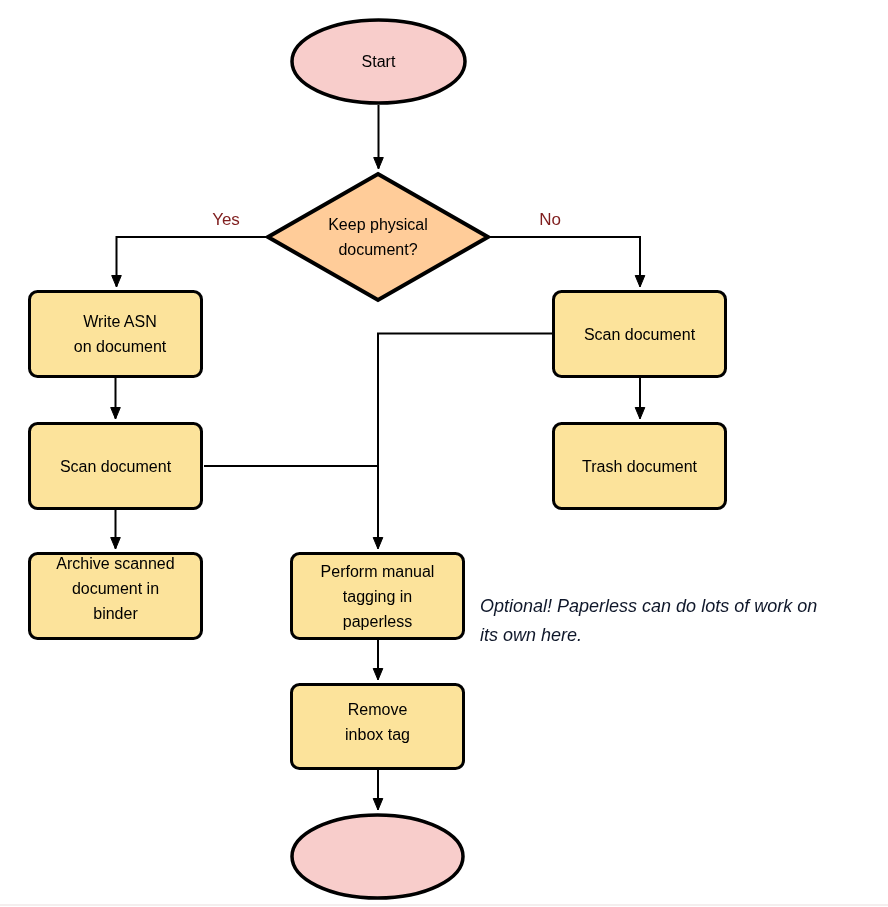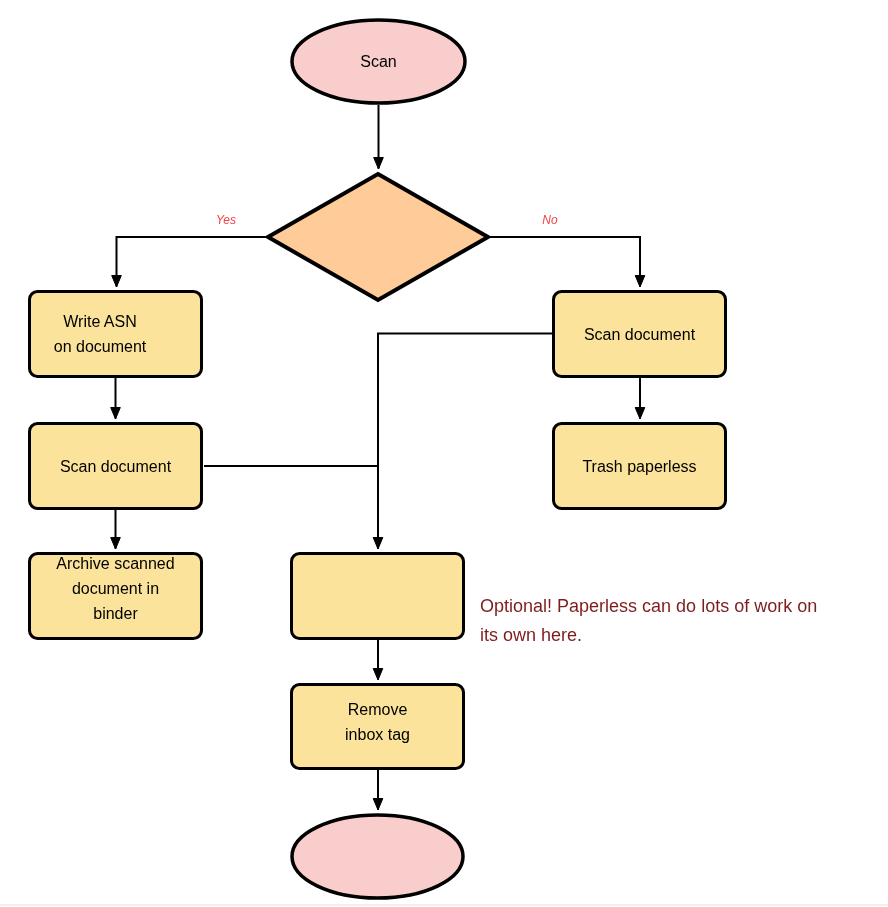--- a/index.html
+++ b/index.html
@@ -58,34 +58,34 @@
     text-align: center;
     font-size: 16px;
     line-height: 25px;
     color: #000;
   }
   .edge-label {
     position: absolute;
     display: flex;
     align-items: center;
     justify-content: center;
-    font-size: 12px;
-    color: #ef4444;
+    font-size: 17px;
+    color: #7f1d1d;
     background: var(--background);
     padding: 0 2px;
-    font-style: italic;
   }
   .annotation {
     position: absolute;
     left: 480px;
     top: 592px;
     width: 408px;
     font-size: 18px;
+    font-style: italic;
     line-height: 29px;
-    color: #7f1d1d;
+    color: #0f172a;
     white-space: nowrap;
   }
   .footer-line {
     position: absolute;
     left: 0;
     bottom: 1px;
     width: 100%;
     height: 2px;
     background: var(--footer-line);
   }
@@ -119,44 +119,50 @@
     <rect class="process" x="29.5" y="423.5" width="172" height="85" rx="8"></rect>
     <rect class="process" x="29.5" y="553.5" width="172" height="85" rx="8"></rect>
     <rect class="process" x="553.5" y="291.5" width="172" height="85" rx="8"></rect>
     <rect class="process" x="553.5" y="423.5" width="172" height="85" rx="8"></rect>
     <rect class="process" x="291.5" y="553.5" width="172" height="85" rx="8"></rect>
     <rect class="process" x="291.5" y="684.5" width="172" height="84" rx="8"></rect>
     <ellipse class="terminator" cx="377.5" cy="856.5" rx="85.5" ry="41.5"></ellipse>
   </svg>
 
   <div class="node-label" style="left:290px;top:18px;width:177px;height:87px">
-      <div>Scan</div>
+      <div>Start</div>
     </div>
 
+  <div class="node-label" style="left:278px;top:207px;width:200px;height:60px">
+      <div>Keep physical<br>document?</div>
+    </div>
 
-  <div class="node-label" style="left:24px;top:290px;width:152px;height:88px">
+  <div class="node-label" style="left:44px;top:290px;width:152px;height:88px">
       <div>Write ASN<br>on document</div>
     </div>
 
   <div class="node-label" style="left:28px;top:422px;width:175px;height:88px">
       <div>Scan document</div>
     </div>
 
   <div class="node-label" style="left:28px;top:552px;width:175px;height:72px">
       <div>Archive scanned<br>document in<br>binder</div>
     </div>
 
   <div class="node-label" style="left:552px;top:290px;width:175px;height:88px">
       <div>Scan document</div>
     </div>
 
   <div class="node-label" style="left:552px;top:422px;width:175px;height:88px">
-      <div>Trash paperless</div>
+      <div>Trash document</div>
     </div>
 
+  <div class="node-label" style="left:290px;top:552px;width:175px;height:88px">
+      <div>Perform manual<br>tagging in<br>paperless</div>
+    </div>
 
   <div class="node-label" style="left:290px;top:683px;width:175px;height:77px">
       <div>Remove<br>inbox tag</div>
     </div>
 
 
   <div class="edge-label" style="left:200px;top:209px;width:52px;height:22px">Yes</div>
 
   <div class="edge-label" style="left:524px;top:209px;width:52px;height:22px">No</div>
 

